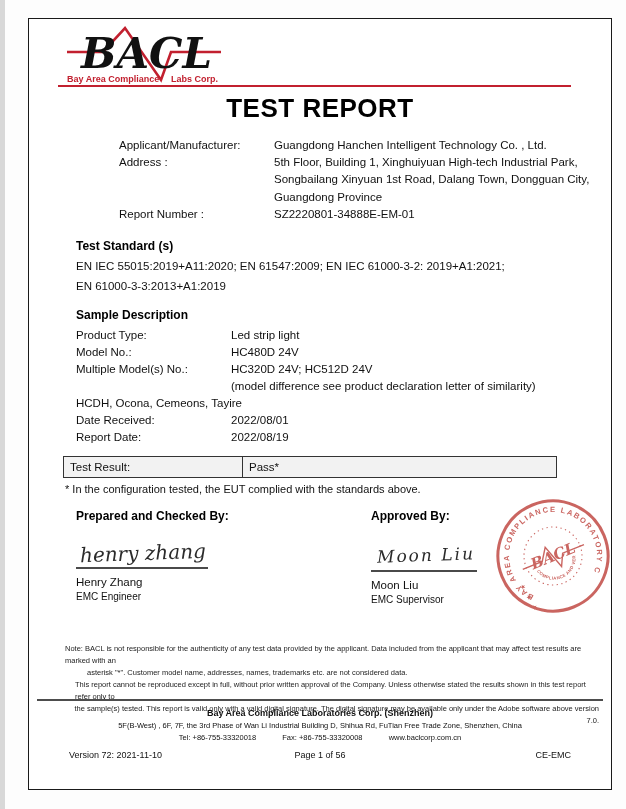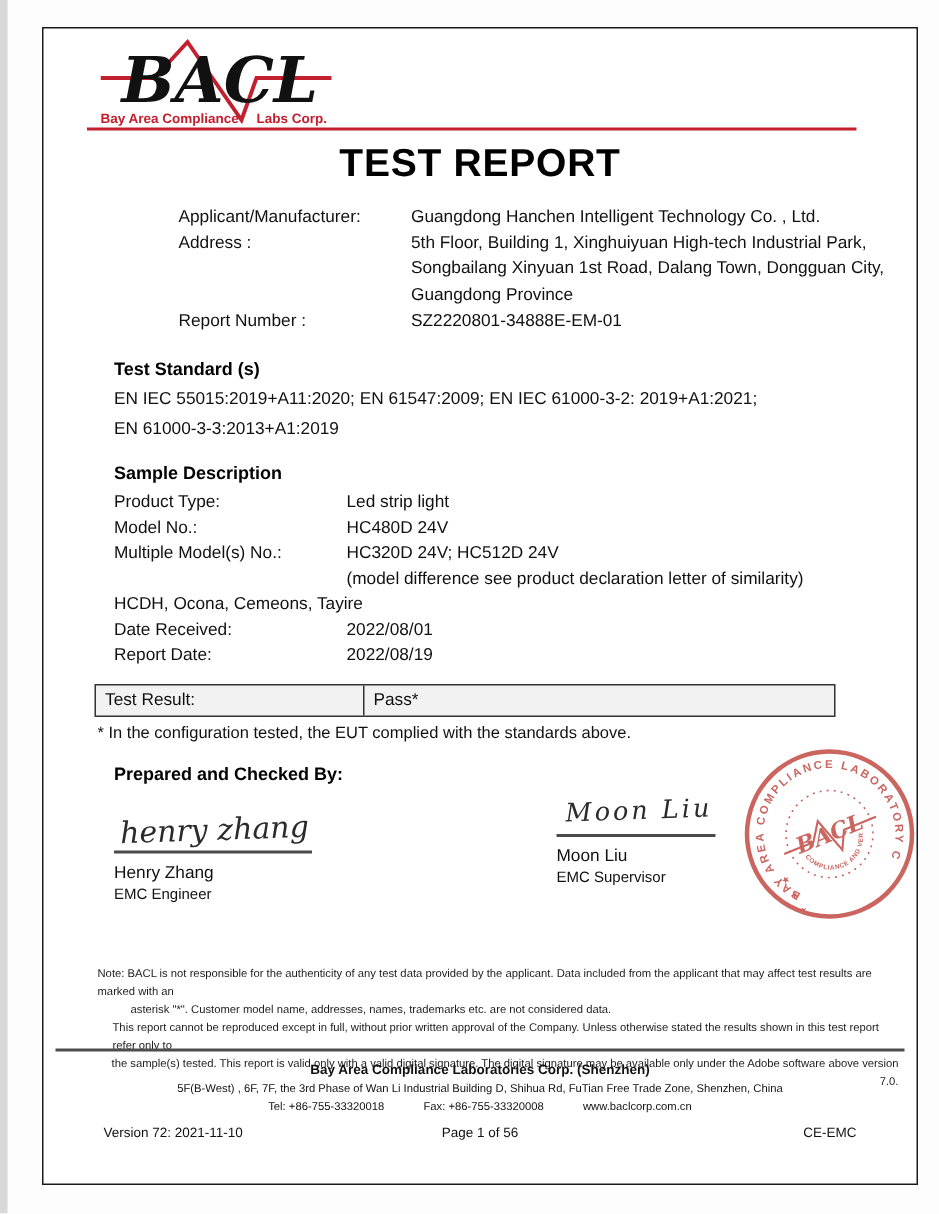--- a/index.html
+++ b/index.html
@@ -155,20 +155,21 @@
 
     <div class="sig-block">
       <div class="sig-col-left">
         <div class="sig-heading">Prepared and Checked By:</div>
         <div class="sig-script henry">henry zhang</div>
         <div class="sig-line left"></div>
         <div class="sig-name">Henry Zhang</div>
         <div class="sig-title">EMC Engineer</div>
       </div>
       <div class="sig-col-right">
+        <div class="sig-heading">Approved By:</div>
         <div class="sig-script moon">Moon Liu</div>
         <div class="sig-line right"></div>
         <div class="sig-name">Moon Liu</div>
         <div class="sig-title">EMC Supervisor</div>
       </div>
     </div>
 
     <div class="stamp">
       <svg width="122" height="122" viewBox="-61 -61 122 122">
         <g transform="rotate(-22)" stroke="#c3504b" fill="#c3504b">

